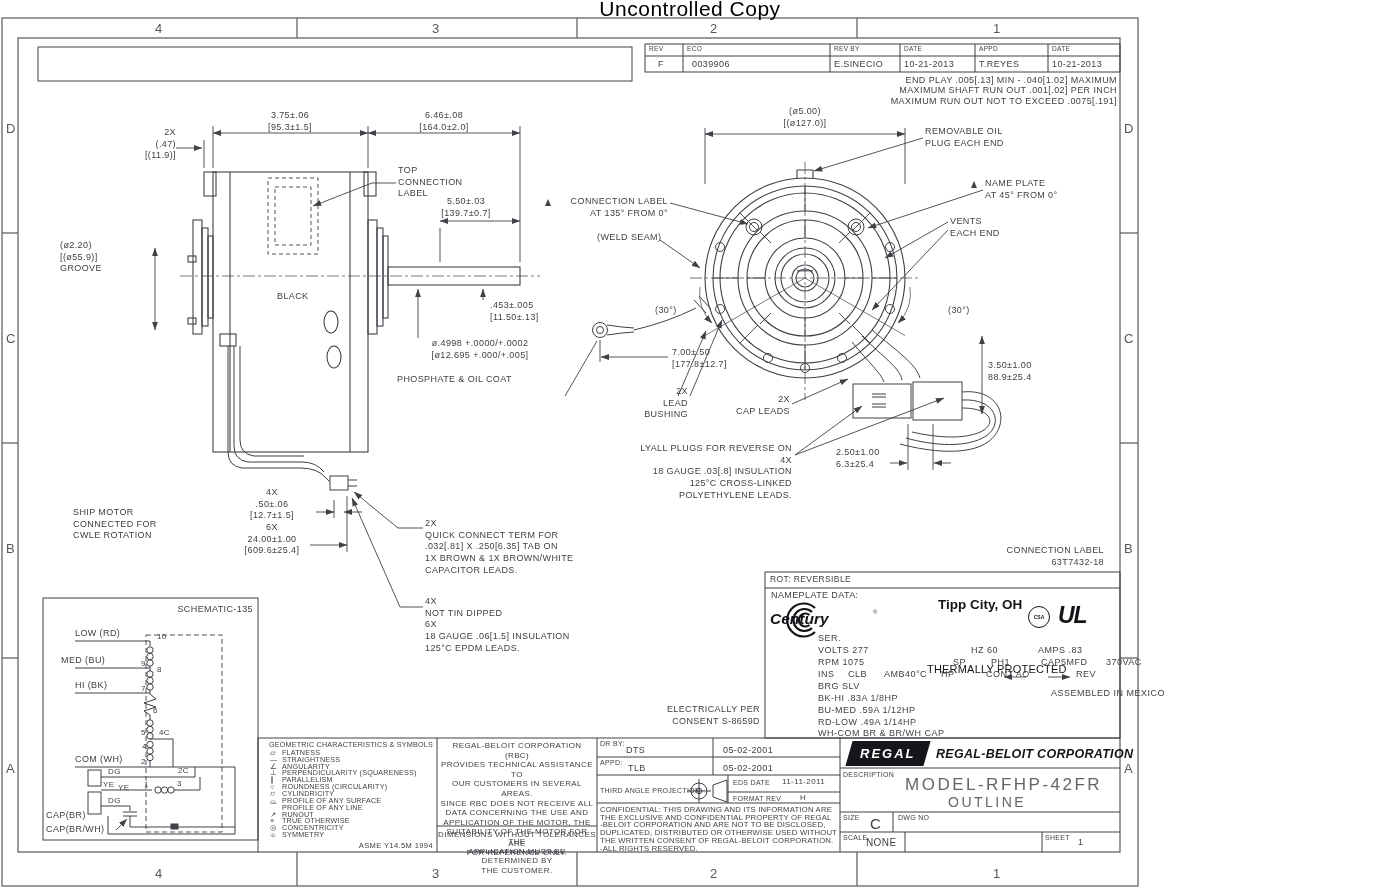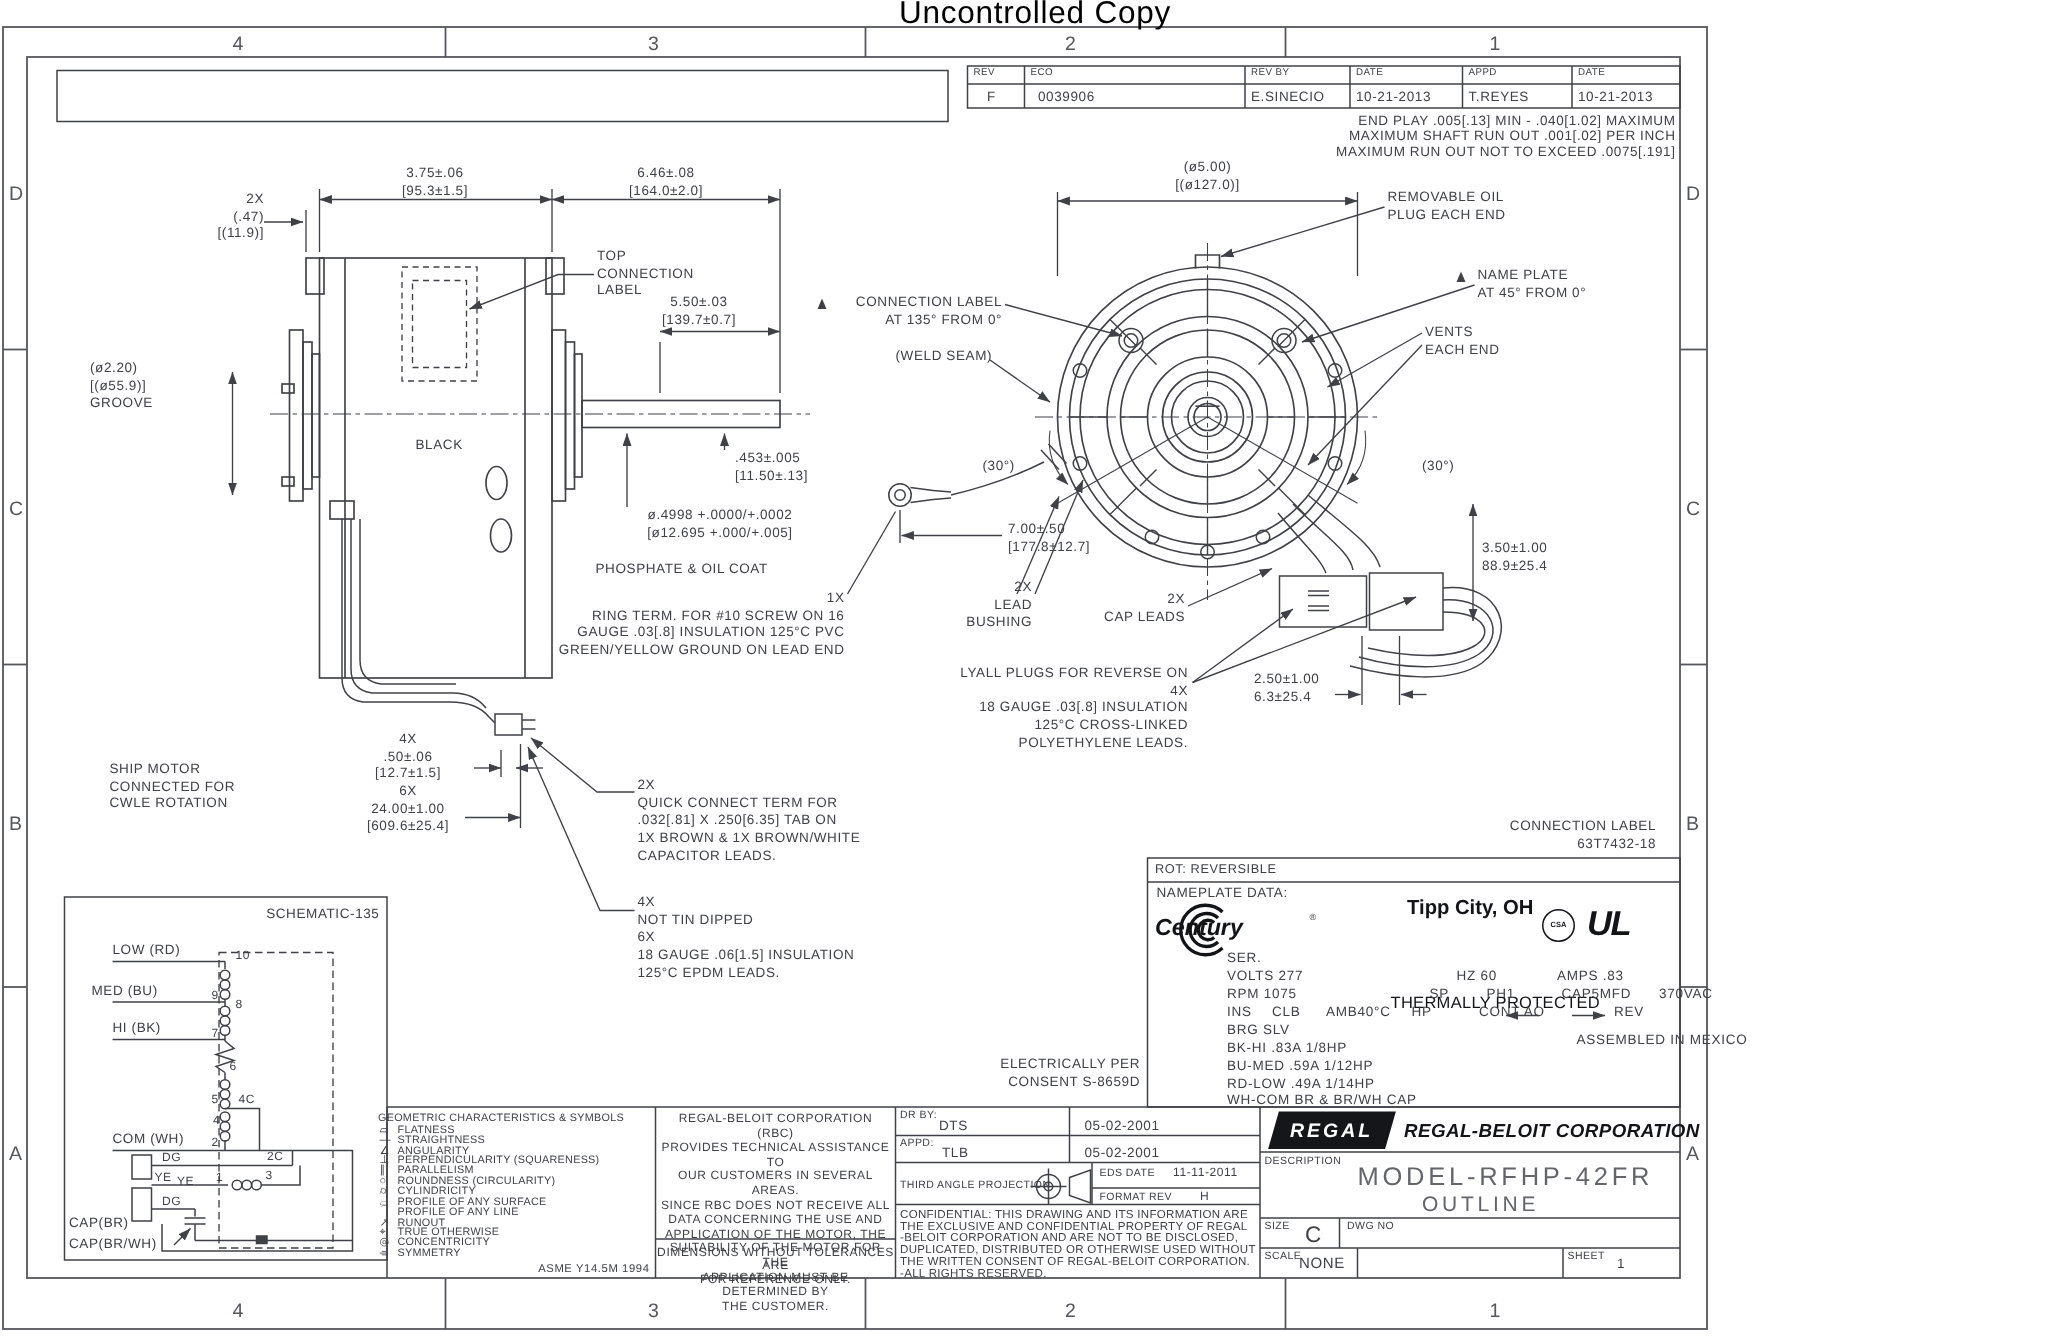--- a/index.html
+++ b/index.html
@@ -10,21 +10,21 @@
   svg.linework{position:absolute;left:0;top:0;pointer-events:none;}
   .wm{position:absolute;left:0;top:-3px;width:1380px;text-align:center;font-size:21px;color:#000;letter-spacing:.5px;}
   .zone{position:absolute;font-size:13px;color:var(--ink2);}
   .ann{position:absolute;font-size:9px;line-height:1.3;letter-spacing:.4px;color:var(--ink);white-space:pre-line;}
   .c{text-align:center;transform:translateX(-50%);}
   .r{text-align:right;}
   .f8{font-size:8px;line-height:1.25;}
   .f7{font-size:7px;letter-spacing:.3px;}
   .hdr{font-size:6.5px;letter-spacing:.3px;}
   .np{font-size:9px;letter-spacing:.5px;margin-left:48px;}
-  .gdt-box{position:absolute;left:248px;top:738px;width:179px;height:140px;}
+  .gdt-box{position:absolute;left:265px;top:738px;width:179px;height:140px;}
   .gdt-h{position:absolute;left:4px;top:2px;font-size:7.2px;letter-spacing:.2px;white-space:nowrap;}
   .gdt-items{position:absolute;left:5px;top:11px;}
   .gdt-row{display:flex;height:6.85px;font-size:7.2px;letter-spacing:.2px;white-space:nowrap;align-items:center;}
   .gdt-sym{width:12px;display:inline-block;font-size:7.4px;}
   .model{position:absolute;font-size:17px;color:#63656b;letter-spacing:2.5px;white-space:nowrap;}
   .outline{position:absolute;font-size:14px;color:#63656b;letter-spacing:2.5px;}
   .regal-logo{position:absolute;left:849px;top:741px;width:78px;height:25px;background:#15161a;
       transform:skewX(-16deg);display:flex;align-items:center;justify-content:center;}
   .regal-logo span{color:#fff;font-style:italic;font-weight:bold;font-size:13px;letter-spacing:2px;transform:skewX(16deg);}
   .company{position:absolute;font-style:italic;font-weight:bold;font-size:12.5px;color:#131418;letter-spacing:.3px;}
@@ -385,24 +385,20 @@
 [139.7±0.7]</div>
 <div class="ann" style="left:60px;top:240px">(ø2.20)
 [(ø55.9)]
 GROOVE</div>
 <div class="ann" style="left:277px;top:291px">BLACK</div>
 <div class="ann" style="left:490px;top:300px">.453±.005
 [11.50±.13]</div>
 <div class="ann c" style="left:480px;top:338px">ø.4998 +.0000/+.0002
 [ø12.695 +.000/+.005]</div>
 <div class="ann" style="left:397px;top:374px">PHOSPHATE &amp; OIL COAT</div>
-<div class="ann r" style="left:330px;top:393px;width:233px">1X
-RING TERM. FOR #10 SCREW ON 16
-GAUGE .03[.8] INSULATION 125°C PVC
-GREEN/YELLOW GROUND ON LEAD END</div>
 <div class="ann" style="left:73px;top:507px">SHIP MOTOR
 CONNECTED FOR
 CWLE ROTATION</div>
 <div class="ann c" style="left:272px;top:487px">4X
 .50±.06
 [12.7±1.5]
 6X
 24.00±1.00
 [609.6±25.4]</div>
 <div class="ann" style="left:425px;top:518px">2X

